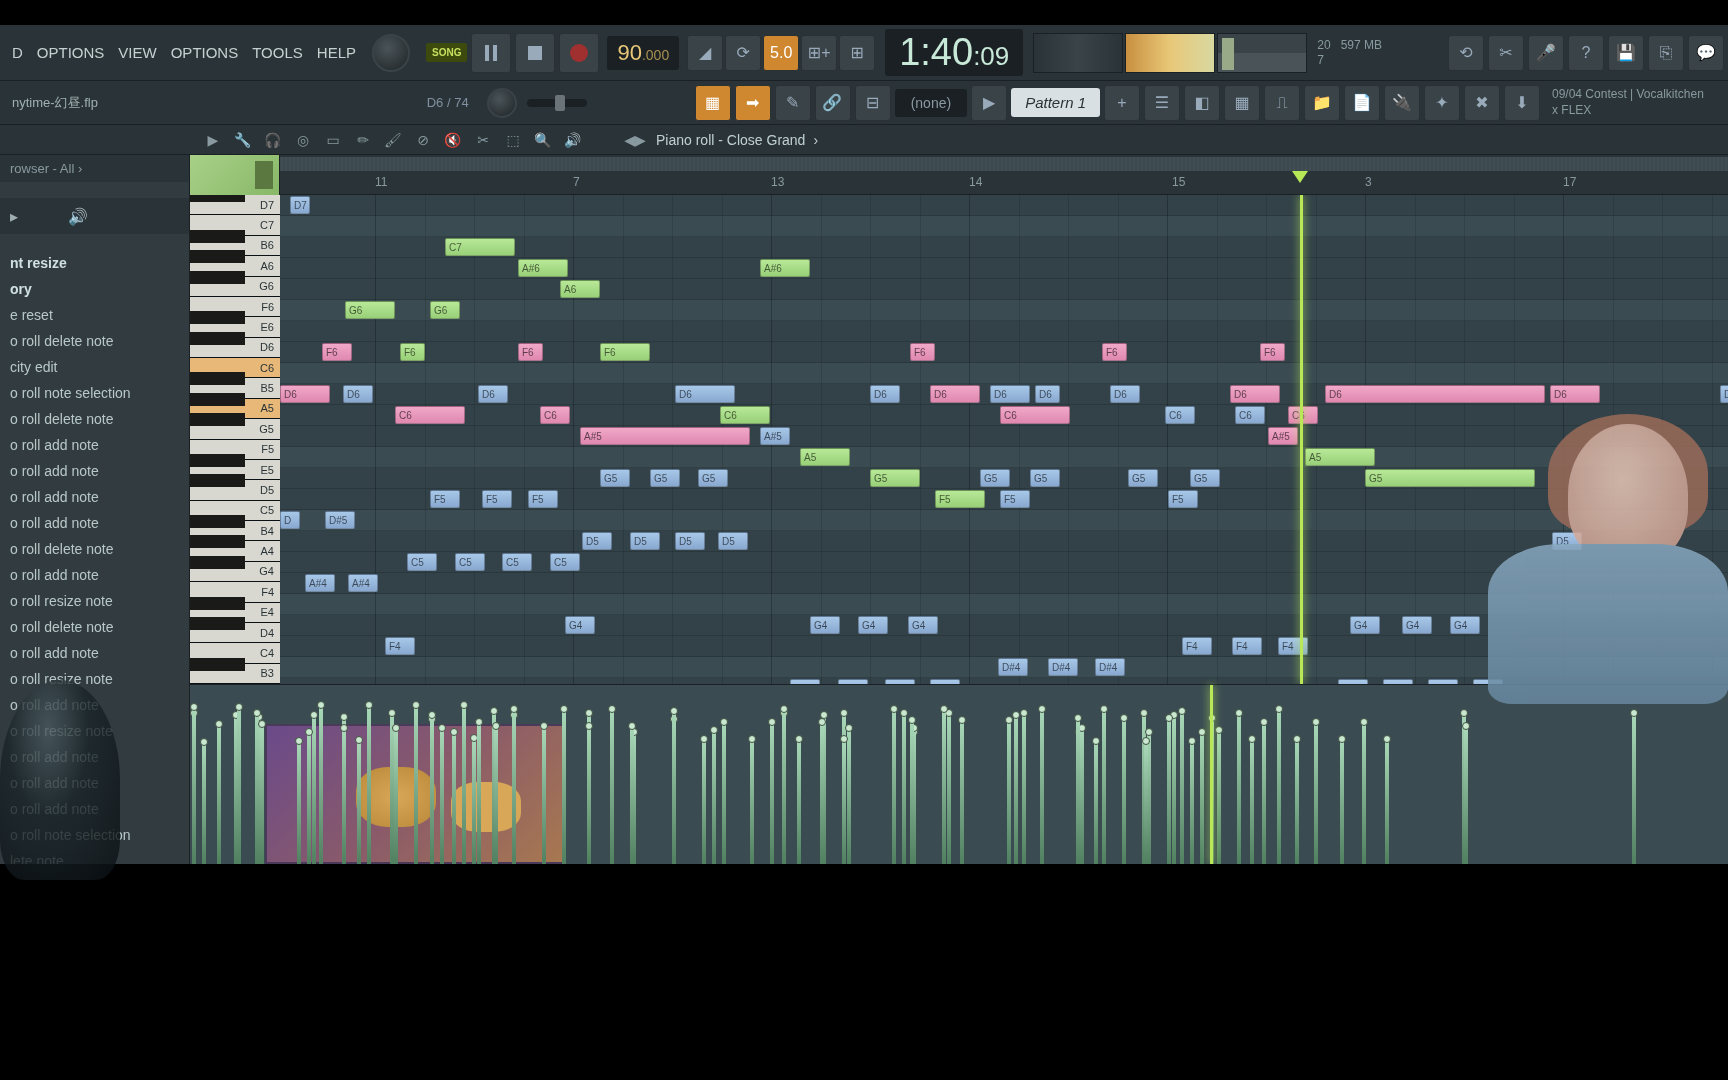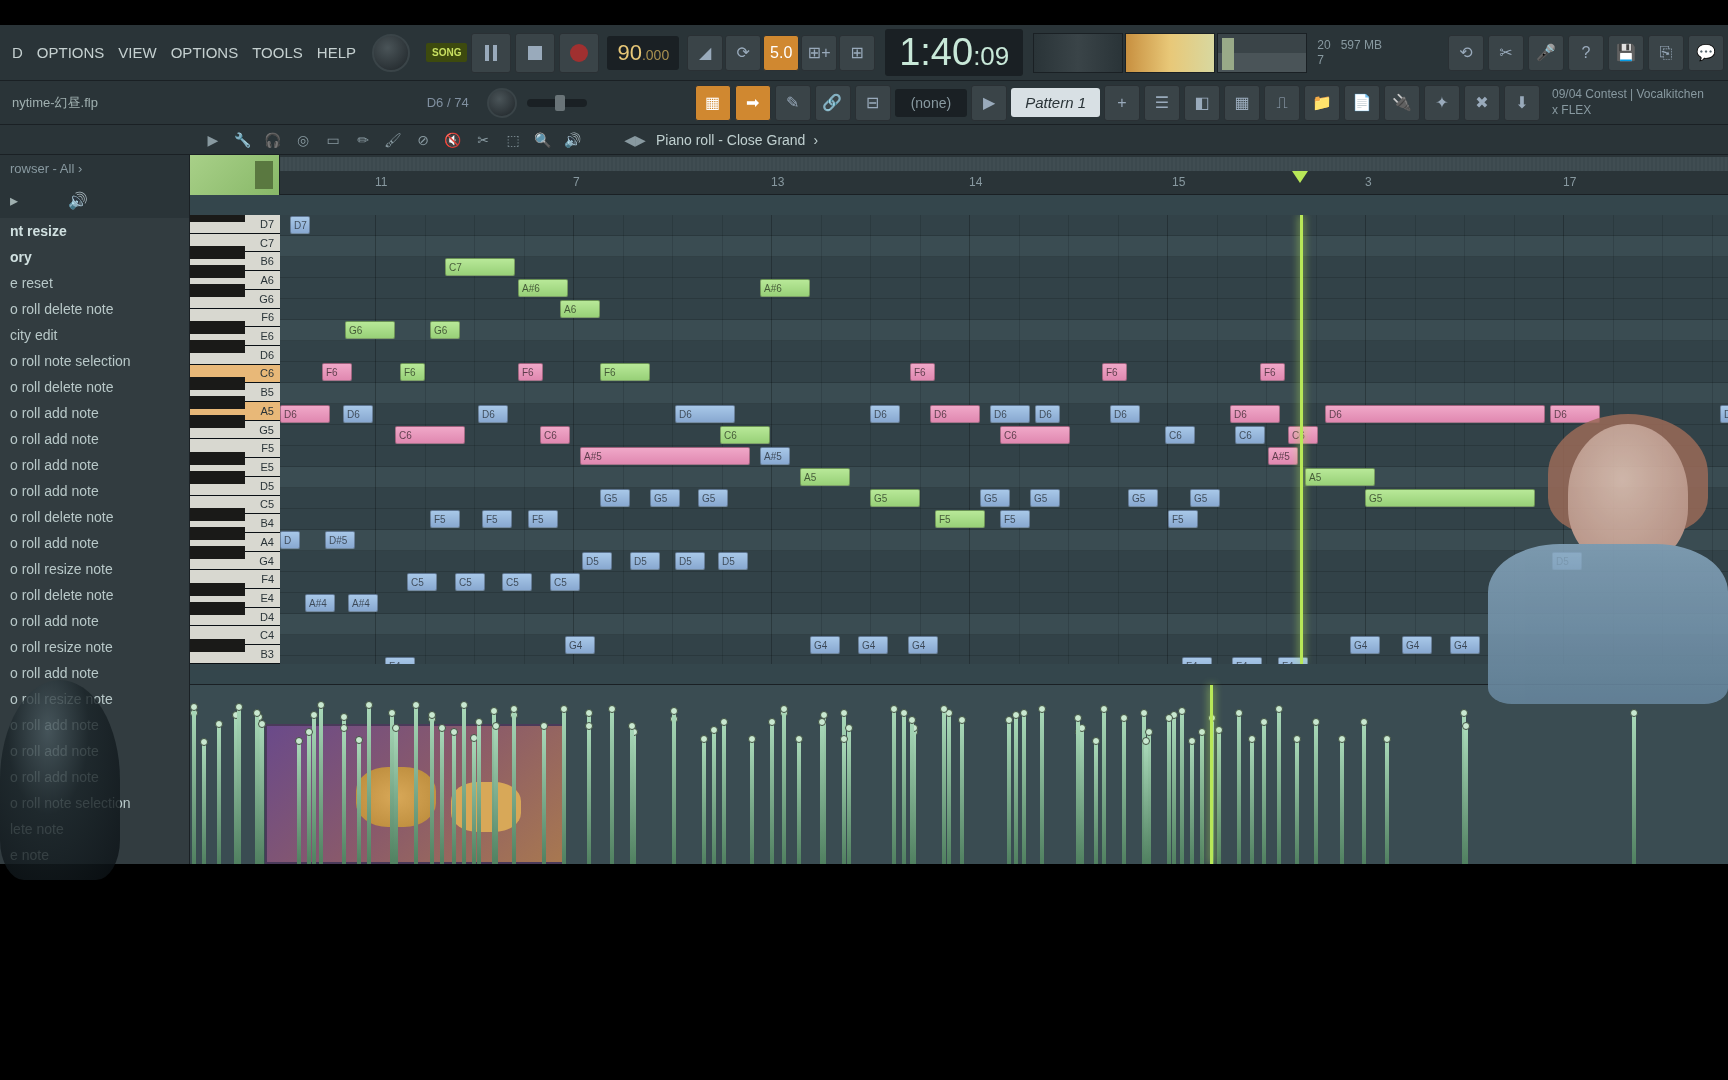--- a/index.html
+++ b/index.html
@@ -41,30 +41,30 @@
 .news { font-size: 12px; color: #8899a0; line-height: 1.3; padding: 0 8px; width: 180px; }
 
 
 .pr-header { height: 30px; background: #2a3438; display: flex; align-items: center; padding: 0 180px 0 200px; gap: 8px; font-size: 14px; color: #c0d0d0; border-bottom: 1px solid #1a2024; }
 .pr-tools { display: flex; gap: 4px; }
 .pr-tool { width: 26px; height: 26px; display: flex; align-items: center; justify-content: center; cursor: pointer; color: #8899a0; font-size: 14px; }
 .pr-tool.active { color: #50d080; }
 
 
 .main { flex: 1; display: flex; overflow: hidden; }
-.sidebar { width: 190px; background: #323c40; display: flex; flex-direction: column; border-right: 1px solid #1a2024; }
+.sidebar { width: 190px; background: #323c40; display: flex; flex-direction: column; border-right: 1px solid #1a2024; gap: 16px; }
 .browser-hdr { padding: 6px 10px; font-size: 13px; color: #8899a0; background: #2a3438; }
 .browser-tools { height: 36px; display: flex; align-items: center; padding: 0 10px; gap: 50px; background: #2a3438; }
 .history { flex: 1; overflow-y: auto; }
 .history-item { padding: 5px 10px; font-size: 14px; color: #b8c8c8; cursor: pointer; white-space: nowrap; overflow: hidden; }
 .history-item.bold { font-weight: bold; color: #d0e0e0; }
 .avatar-bl { position: absolute; left: 0; bottom: 200px; width: 120px; height: 200px; background: radial-gradient(ellipse at 40% 25%, #4a5a60 0%, #1a2428 40%, #0a1014 100%); border-radius: 50% 50% 20% 20%; opacity: 0.8; }
 
 
-.piano-roll { flex: 1; display: flex; flex-direction: column; background: #34464c; position: relative; gap: 20px; }
+.piano-roll { flex: 1; display: flex; flex-direction: column; background: #34464c; position: relative; }
 .pr-top { height: 40px; display: flex; }
 .pr-corner { width: 90px; background: linear-gradient(135deg, #a8d088, #88b868); border-right: 1px solid #1a2024; position: relative; }
 .pr-corner::after { content: ''; position: absolute; right: 6px; top: 6px; width: 18px; height: 28px; background: #5a7840; }
 .pr-ruler { flex: 1; background: #2a3438; position: relative; border-bottom: 1px solid #1a2024; }
 .ruler-num { position: absolute; top: 20px; font-size: 12px; color: #8899a0; }
 .wave-preview { position: absolute; top: 2px; left: 0; right: 0; height: 14px; background: repeating-linear-gradient(90deg, #4a5a60 0px, #5a6a70 2px, #4a5a60 4px); opacity: 0.5; }
 .playhead-marker { position: absolute; top: 16px; width: 0; height: 0; border-left: 8px solid transparent; border-right: 8px solid transparent; border-top: 12px solid #b8e858; }
 
 .pr-body { flex: 1; display: flex; overflow: hidden; }
 .piano-keys { width: 90px; background: #1a2024; display: flex; flex-direction: column; }

